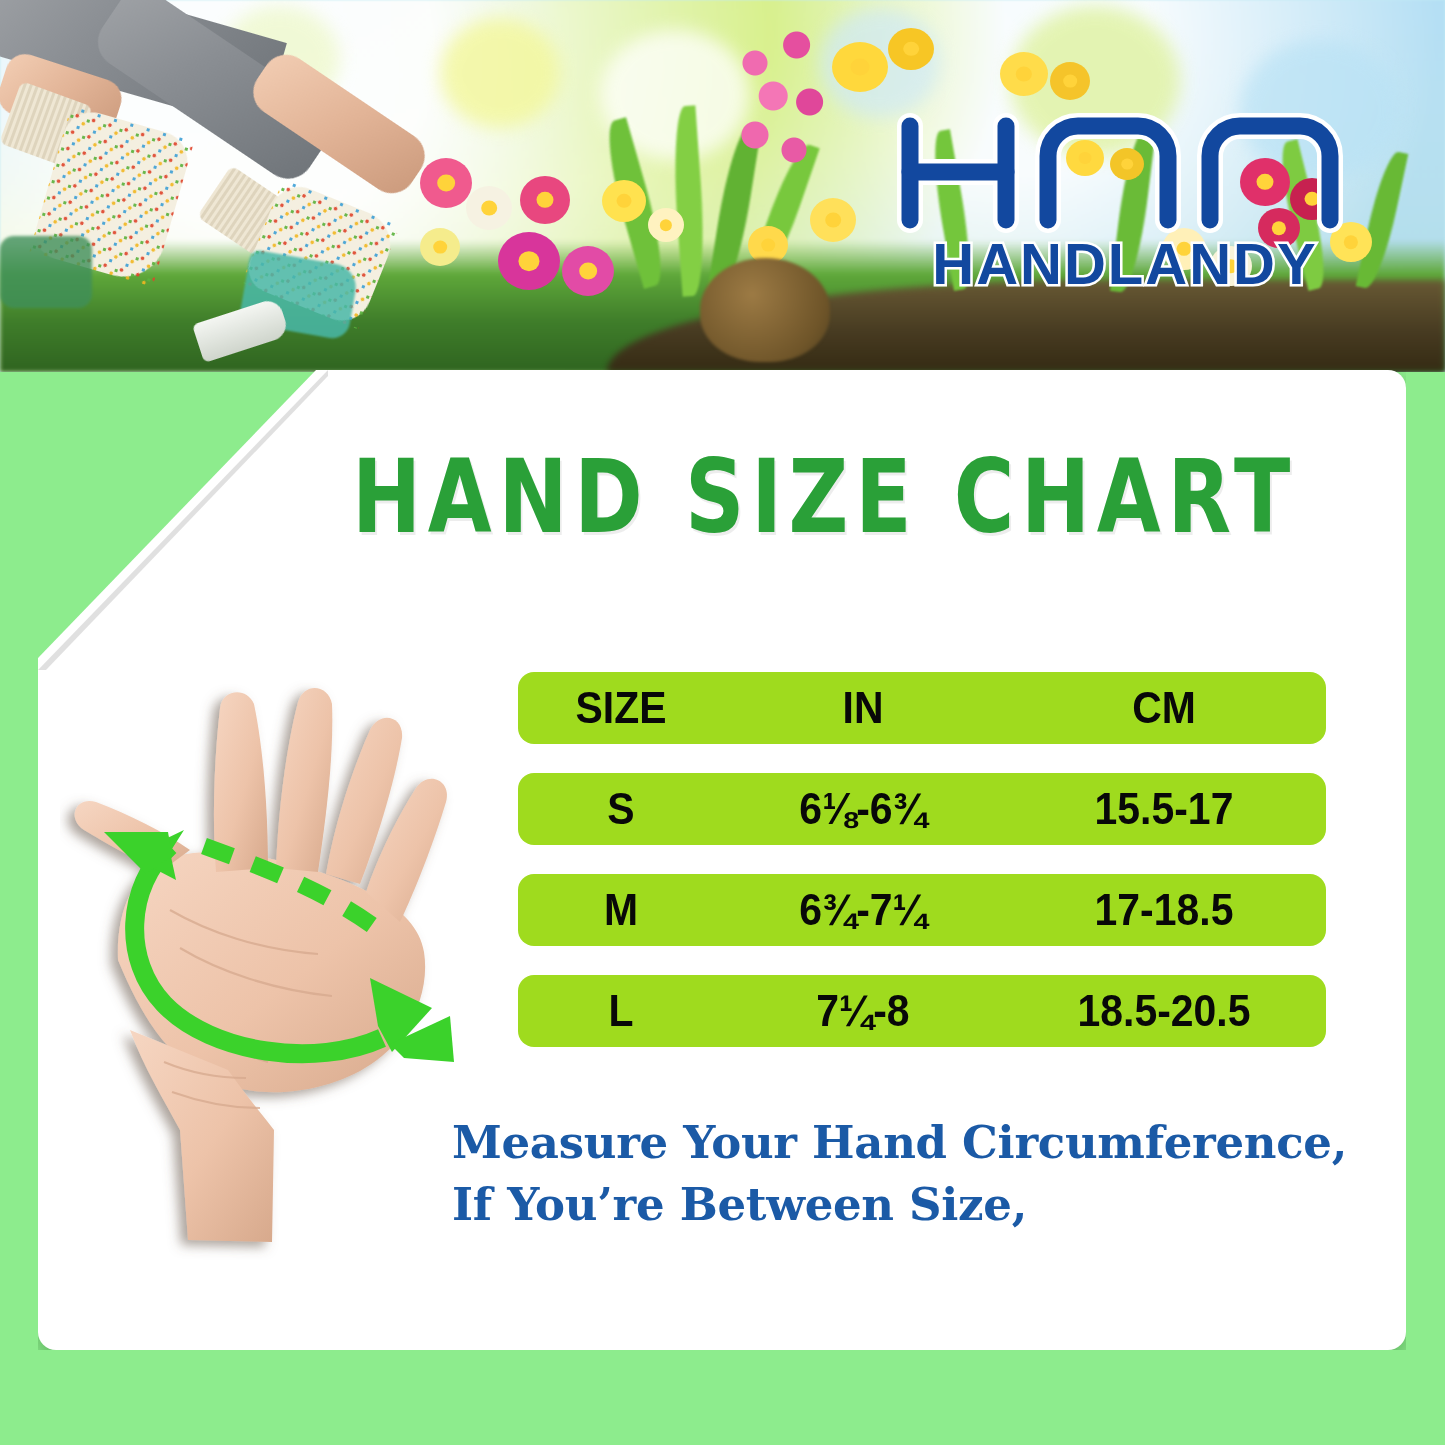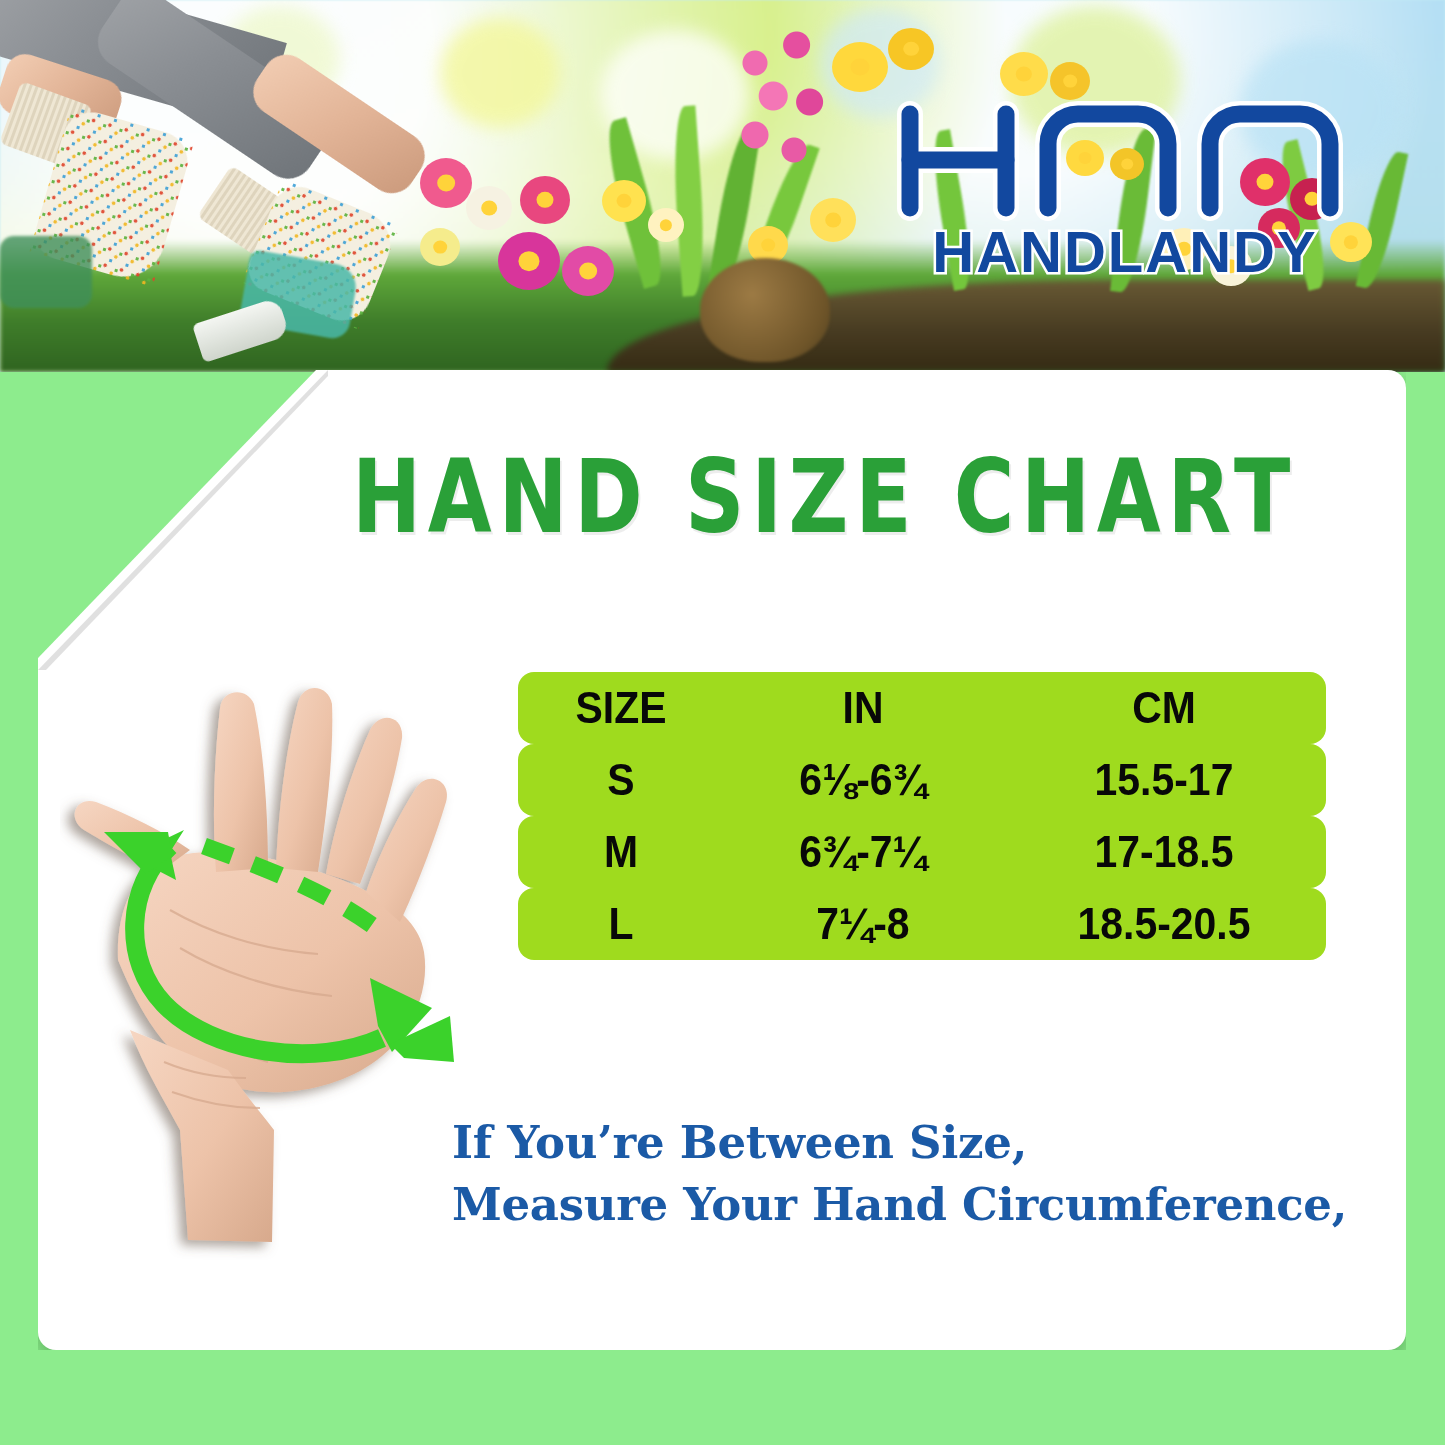--- a/index.html
+++ b/index.html
@@ -77,21 +77,21 @@
   .cuff{
     position:absolute;background:repeating-linear-gradient(90deg,#efe7d4 0 3px,#ded4bd 3px 6px);
     filter:blur(.3px);
   }
   .trowel{
     position:absolute;background:linear-gradient(180deg,#f4f6f2,#cfd5cc);
     filter:blur(.5px);
   }
 
   
-  #logo{position:absolute;left:880px;top:96px;width:490px;height:190px;}
+  #logo{position:absolute;left:880px;top:108px;width:490px;height:190px;}
   #logo svg{display:block;}
   .logo-word{
     position:absolute;left:0;top:122px;width:490px;text-align:center;
     font-family:"Liberation Sans", sans-serif;
     font-weight:bold;font-size:58px;letter-spacing:2px;
     color:#12489f;
     -webkit-text-stroke:5px #ffffff;
     paint-order:stroke fill;
   }
 
@@ -120,21 +120,21 @@
     text-shadow:2px 2px 0 rgba(0,0,0,.07);
   }
 
   
   #hand{position:absolute;left:60px;top:660px;width:400px;height:600px;}
 
   
   #table{position:absolute;left:518px;top:672px;width:808px;}
   .row{
     height:72px;border-radius:16px;background:#9fdb1e;
-    display:flex;align-items:center;margin-bottom:0;
+    display:flex;align-items:center;margin-bottom:29px;
   }
   .row .c{
     font-family:"Liberation Sans", sans-serif;
     font-weight:bold;color:#080808;
     text-align:center;font-size:44px;
     transform:scaleX(.93);
   }
   .row .c-size{width:206px;}
   .row .c-in{width:278px;}
   .row .c-cm{width:324px;}
@@ -339,15 +339,15 @@
   </div>
 
   <div class="row">
     <div class="c c-size">L</div>
     <div class="c c-in">7¼-8</div>
     <div class="c c-cm">18.5-20.5</div>
   </div>
 </div>
 
 <div id="note">
+  <div>Measure Your Hand Circumference,</div>
   <div>If You’re Between Size,</div>
-  <div>Measure Your Hand Circumference,</div>
 </div>
 
 </body></html>

